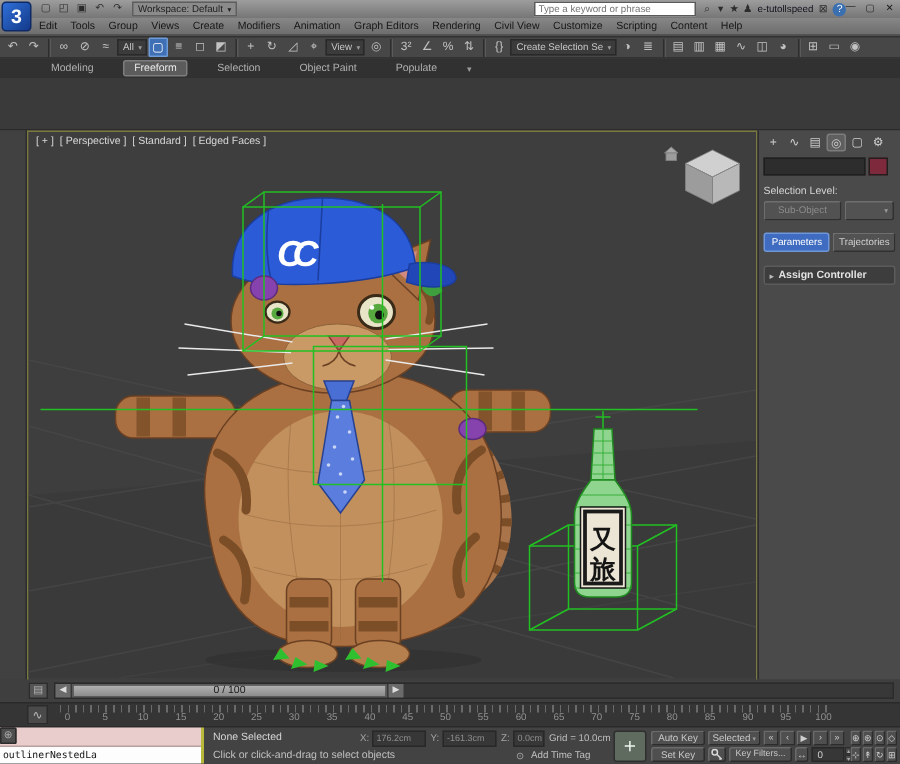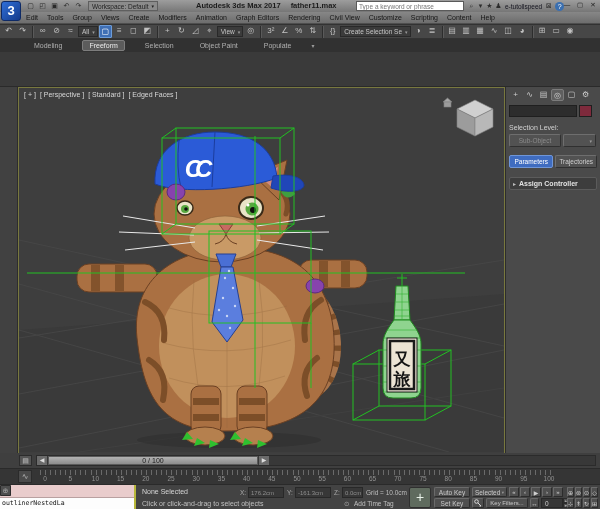--- a/index.html
+++ b/index.html
@@ -154,23 +154,20 @@
     <div id="qat">
         <span class="qicon">▢</span>
         <span class="qicon">◰</span>
         <span class="qicon">▣</span>
         <span class="qicon">↶</span>
         <span class="qicon">↷</span>
       </div>
     <div id="workspace-dd">
       <span>Workspace: Default</span>
       <span style="font-size:5px;">▾</span>
-    </div>
-    <div id="titletext">
-      <b>Autodesk 3ds Max 2017</b><b id="filetext">father11.max</b>
     </div>
     <input class="searchbox" placeholder="Type a keyword or phrase" style="">
     <div id="ic-icons">
       <span style="display:flex;">
           <span class="iicon">⌕</span>
           <span class="iicon">▾</span>
           <span class="iicon">★</span>
           <span class="iicon">♟</span>
         </span>
       <span id="signin">e-tutollspeed</span>

